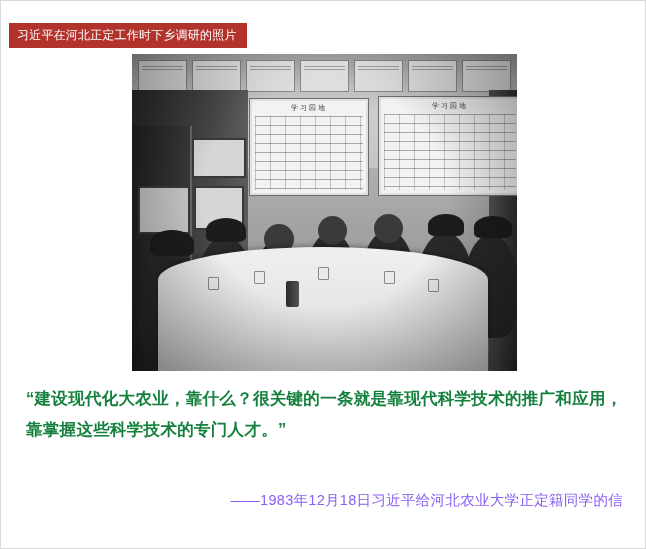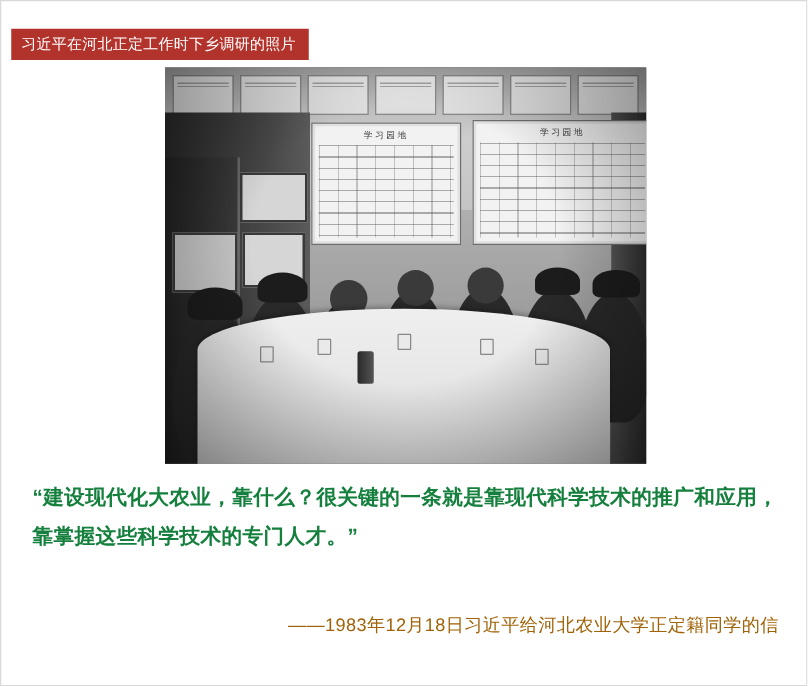--- a/index.html
+++ b/index.html
@@ -195,21 +195,21 @@
     color: #15803d;
     font-size: 16.5px;
     line-height: 31px;
     font-weight: bold;
     letter-spacing: 0.3px;
   }
   .attribution {
     position: absolute;
     right: 22px;
     top: 490px;
-    color: #a16207;
+    color: #8b5cf6;
     font-size: 14.5px;
     letter-spacing: 0.3px;
   }
 </style>
 </head>
 <body>
 
 <div class="page">
 
   <div class="caption-tag">习近平在河北正定工作时下乡调研的照片</div>

